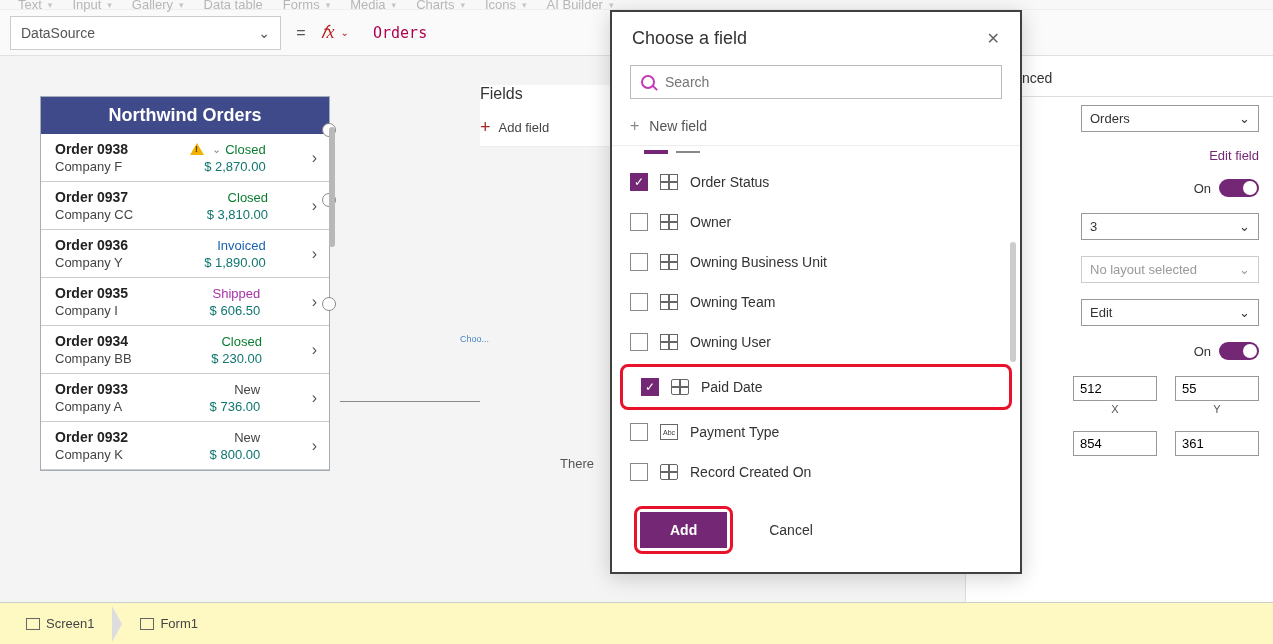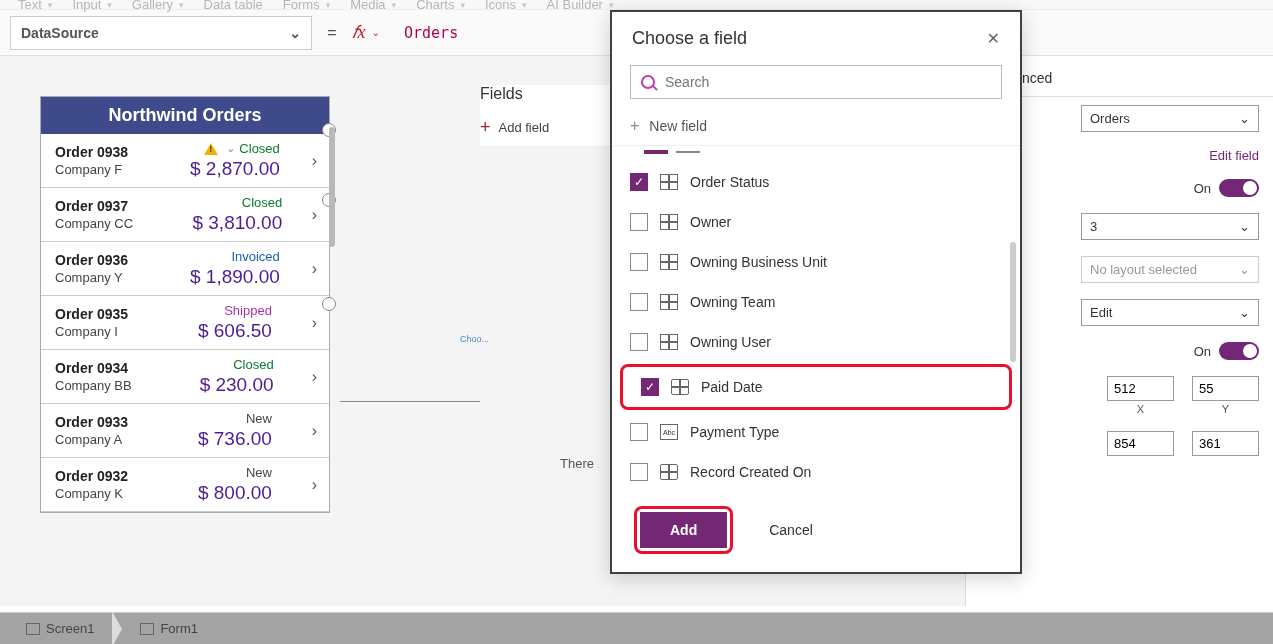--- a/index.html
+++ b/index.html
@@ -5,41 +5,41 @@
 * { box-sizing: border-box; margin: 0; padding: 0; font-family: "Segoe UI", Arial, sans-serif; }
 body { width: 1273px; height: 644px; background: #fff; overflow: hidden; position: relative; font-size: 13px; color: #333; }
 
 
 .top-insert { height: 10px; background: #f8f8f8; border-bottom: 1px solid #eee; display: flex; align-items: center; gap: 20px; padding: 0 18px; color: #666; font-size: 13px; }
 .top-insert .ti { display: flex; align-items: center; gap: 6px; opacity: 0.45; }
 .top-insert .chev { font-size: 9px; color: #888; }
 
 
 .formula-bar { height: 46px; display: flex; align-items: center; padding: 6px 10px; gap: 10px; background: #fafafa; border-bottom: 1px solid #e0e0e0; }
-.prop-select { width: 302px; height: 34px; border: 1px solid #ccc; background: #fff; display: flex; align-items: center; justify-content: space-between; padding: 0 10px; font-size: 14px; color: #555; font-weight: bold; }
+.prop-select { width: 271px; height: 34px; border: 1px solid #ccc; background: #fff; display: flex; align-items: center; justify-content: space-between; padding: 0 10px; font-size: 14px; color: #555; }
 .equals { font-size: 16px; color: #555; width: 20px; text-align: center; }
 .fx { display: flex; align-items: center; gap: 6px; font-style: italic; font-family: serif; font-size: 18px; color: #b91c1c; }
 .fx .chev { font-size: 10px; font-style: normal; font-family: inherit; }
 .formula-value { flex: 1; font-family: Consolas, monospace; font-size: 15px; color: #b00050; padding-left: 14px; }
 
 
 .canvas-wrap { position: absolute; left: 0; top: 56px; right: 308px; bottom: 38px; background: #f4f4f4; padding: 40px 0 0 40px; }
 .gallery { width: 290px; background: #fff; border: 1px solid #a5acb5; position: relative; }
 .gallery-title { background: #3f4a8a; color: #fff; text-align: center; font-size: 18px; font-weight: 600; padding: 8px 0; }
 .order-row { border-bottom: 1px solid #ccc; padding: 7px 12px 7px 14px; display: flex; align-items: center; justify-content: space-between; }
 .order-left { display: flex; flex-direction: column; gap: 2px; }
 .order-id { font-weight: 600; font-size: 14px; color: #222; }
 .order-co { font-size: 13px; color: #444; }
 .order-right { display: flex; flex-direction: column; align-items: flex-end; gap: 2px; }
 .status { font-size: 13px; }
 .status-closed { color: #0a7c2f; }
 .status-invoiced { color: #1a5fb4; }
 .status-shipped { color: #a832a8; }
 .status-new { color: #444; }
-.amount { font-size: 19px; color: #4c1d95; margin-left: 40px; }
+.amount { font-size: 13px; color: #0f766e; margin-left: 40px; }
 .row-chev { font-size: 16px; color: #555; margin-left: 10px; }
 .warn-tri { width: 0; height: 0; border-left: 7px solid transparent; border-right: 7px solid transparent; border-bottom: 12px solid #f2b200; display: inline-block; margin-right: 4px; position: relative; }
 .warn-tri::after { content: "!"; position: absolute; left: -2px; top: 1px; font-size: 9px; color: #5a3e00; font-weight: bold; }
 .sel-handle { position: absolute; width: 14px; height: 14px; border: 1px solid #888; border-radius: 50%; background: #fff; }
 .gallery-scrollbar { position: absolute; right: -6px; top: 30px; width: 6px; height: 120px; background: #b8b8b8; border-radius: 3px; }
 
 
 .form-area-txt { position: absolute; left: 460px; top: 278px; font-size: 9px; color: #4a88c7; }
 .form-empty-txt { position: absolute; left: 560px; top: 400px; font-size: 13px; color: #555; }
 
@@ -91,27 +91,27 @@
 .tab { padding: 10px 12px; font-size: 14px; color: #333; cursor: pointer; }
 .prop-row { display: flex; align-items: center; justify-content: space-between; padding: 8px 14px; font-size: 13px; }
 .prop-row .plabel { color: #333; }
 .prop-row .plabel.partial { color: #666; }
 .select { border: 1px solid #999; padding: 5px 8px; width: 178px; display: flex; align-items: center; justify-content: space-between; background: #fff; font-size: 13px; }
 .select.disabled { color: #999; border-color: #ccc; }
 .edit-link { color: #742774; font-size: 13px; cursor: pointer; }
 .toggle { width: 40px; height: 18px; background: #742774; border-radius: 10px; position: relative; display: inline-block; }
 .toggle::after { content:""; position:absolute; right:2px; top:2px; width:14px; height:14px; background:#fff; border-radius:50%; }
 .toggle-row { display:flex; align-items:center; gap:8px; }
-.coord-box { width: 67px; border: 1px solid #999; padding: 4px 6px; font-size: 13px; text-align: left; }
+.coord-box { width: 84px; border: 1px solid #999; padding: 4px 6px; font-size: 13px; text-align: left; }
 .coord-group { display: flex; gap: 18px; }
 .coord-col { display: flex; flex-direction: column; align-items: center; gap: 2px; }
 .coord-lbl { font-size: 11px; color: #555; }
 
 
-.bottom-tabs { position: absolute; left: 0; right: 0; bottom: 0; height: 32px; background: #a3a3a3; border-top: 1px solid #ccc; display: flex; align-items: center; padding-left: 14px; gap: 6px; }
+.bottom-tabs { position: absolute; left: 0; right: 0; bottom: 0; height: 42px; background: #fef9c3; border-top: 1px solid #ccc; display: flex; align-items: center; padding-left: 14px; gap: 6px; }
 .btab { display: flex; align-items: center; gap: 6px; padding: 6px 12px; font-size: 13px; color: #444; position: relative; }
 .btab .tabicon { width: 14px; height: 12px; border: 1.5px solid #666; }
 .btab-sep { width: 0; height: 0; border-top: 18px solid transparent; border-bottom: 18px solid transparent; border-left: 10px solid #ddd; }
 
 .connector-line { position: absolute; left: 340px; top: 345px; width: 140px; height: 1px; background: #888; }
 </style>
 </head>
 <body>
 
 <div class="top-insert">

